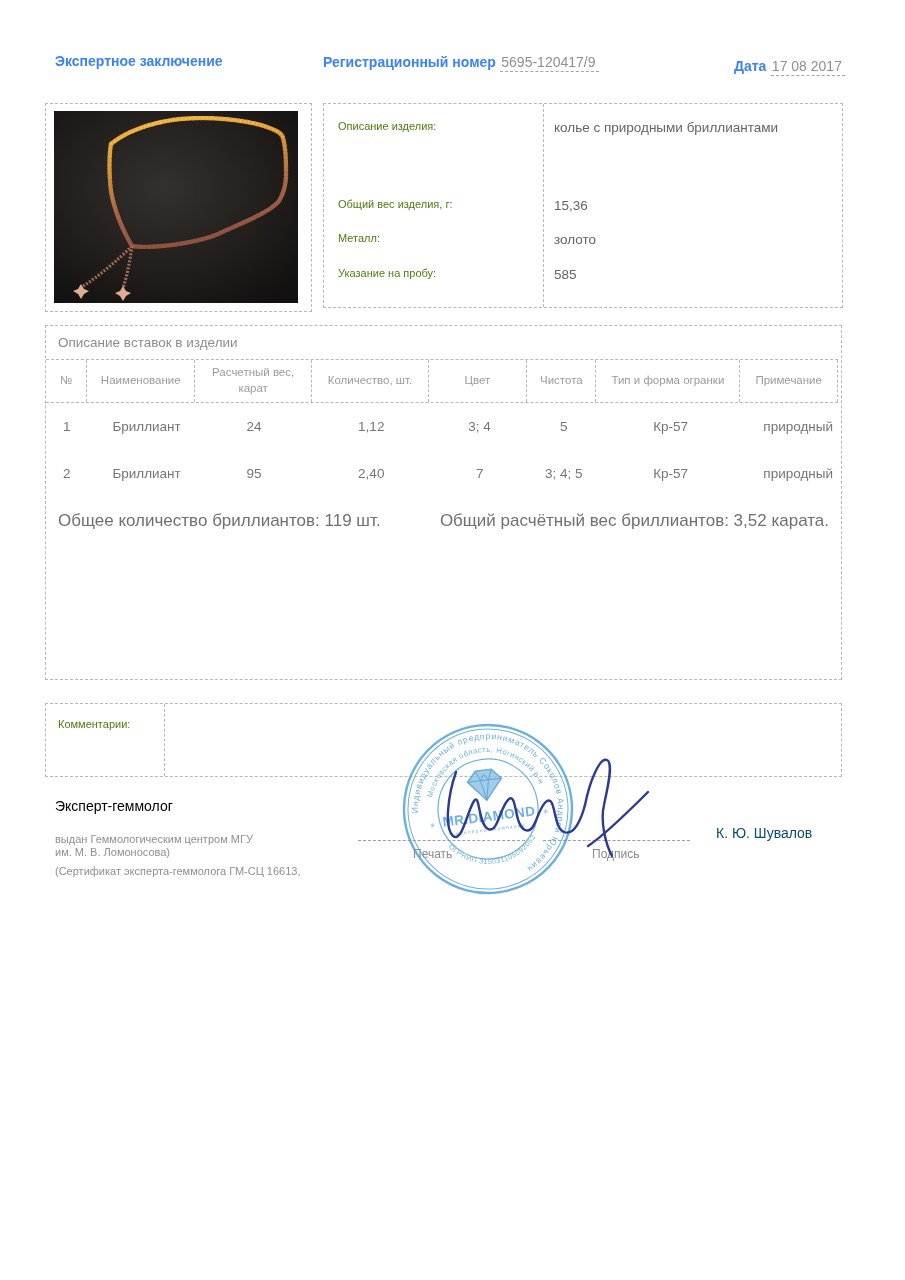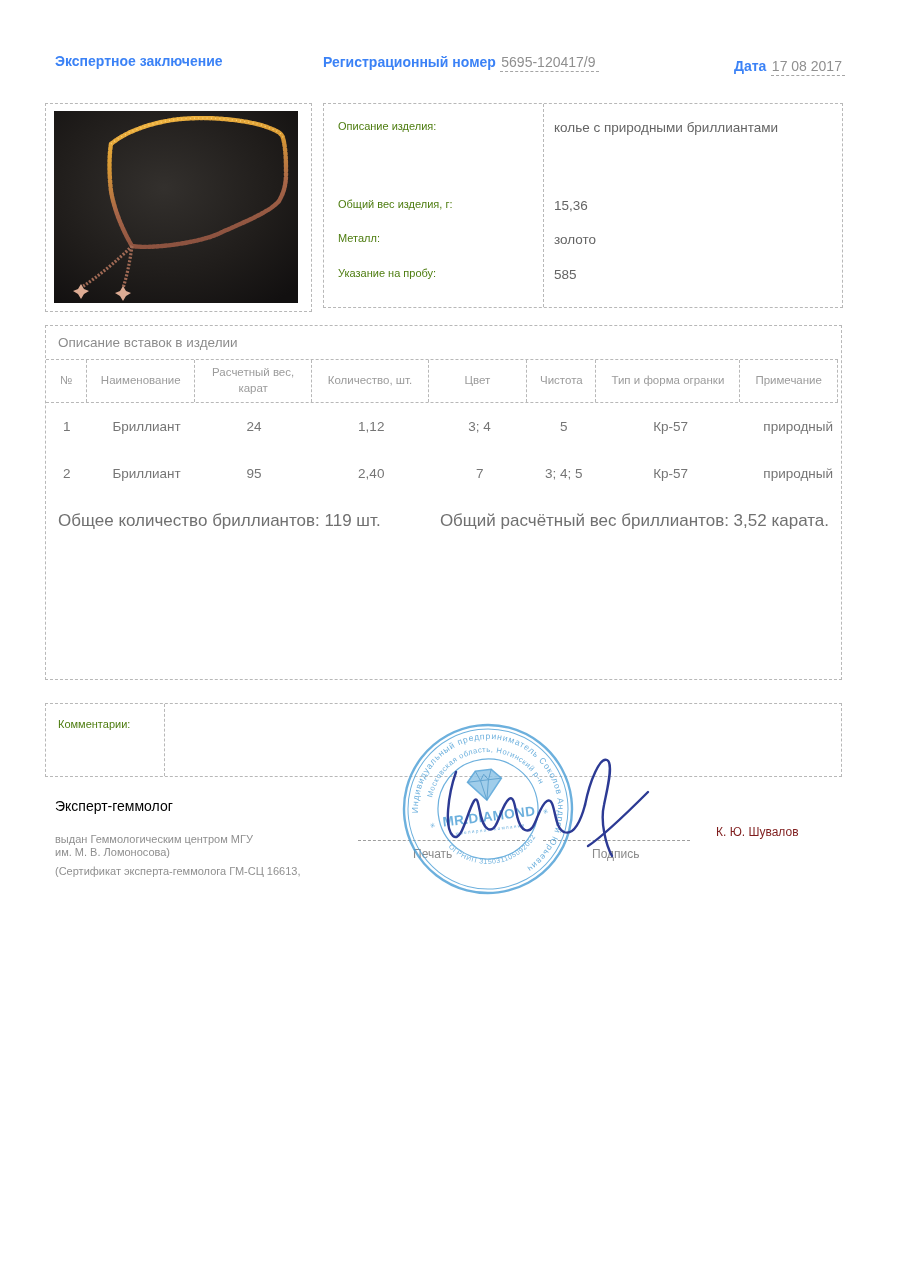--- a/index.html
+++ b/index.html
@@ -138,21 +138,21 @@
   <div class="abs small-gray" style="left:55px;top:865px;">(Сертификат эксперта-геммолога ГМ-СЦ 16613,</div>
   <div class="abs small-gray" style="left:55px;top:833px;">выдан Геммологическим центром МГУ</div>
   <div class="abs small-gray" style="left:55px;top:846px;">им. М. В. Ломоносова)</div>
 
   <div class="dash-line" style="left:358px;top:840px;width:167px;"></div>
   <div class="abs caption" style="left:413px;top:847px;">Печать</div>
 
   <div class="dash-line" style="left:543px;top:840px;width:147px;"></div>
   <div class="abs caption" style="left:592px;top:847px;">Подпись</div>
 
-  <div class="abs" style="left:716px;top:825px;color:#7f1d1d;font-size:12px;">К. Ю. Шувалов</div>
+  <div class="abs" style="left:716px;top:825px;color:#0c4a6e;font-size:14px;">К. Ю. Шувалов</div>
 
   <svg width="190" height="190" style="position:absolute;left:393px;top:714px;opacity:0.82;">
     <defs>
       <path id="ringOuterPath" d="M 25 95 A 70 70 0 1 1 165 95 A 70 70 0 1 1 25 95" fill="none"></path>
       <path id="ringInnerTop" d="M 38 95 A 57 57 0 1 1 152 95" fill="none"></path>
       <path id="ringInnerBottom" d="M 40 95 A 55 55 0 0 0 150 95" fill="none"></path>
     </defs>
     <g transform="rotate(-7 95 95)">
       <circle cx="95" cy="95" r="84" fill="none" stroke="#4d9fd6" stroke-width="2.4"></circle>
       <circle cx="95" cy="95" r="80" fill="none" stroke="#4d9fd6" stroke-width="1"></circle>

